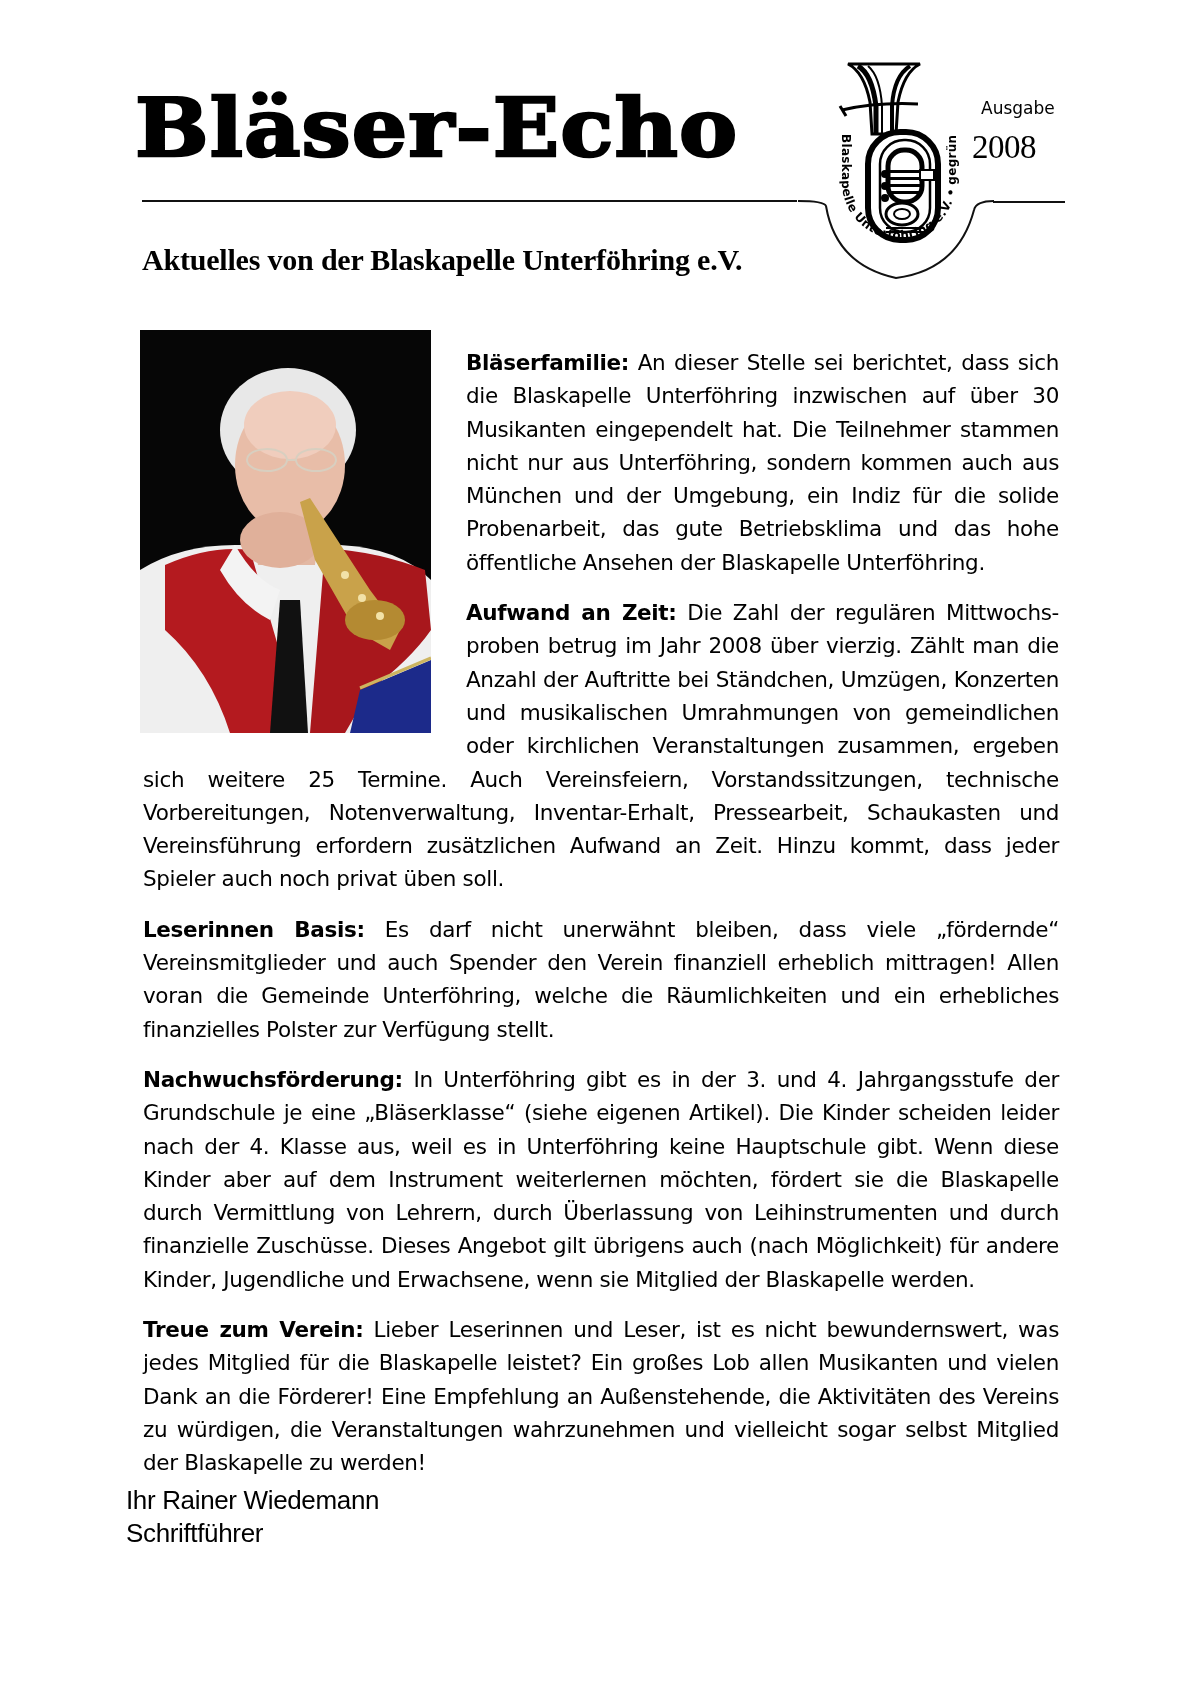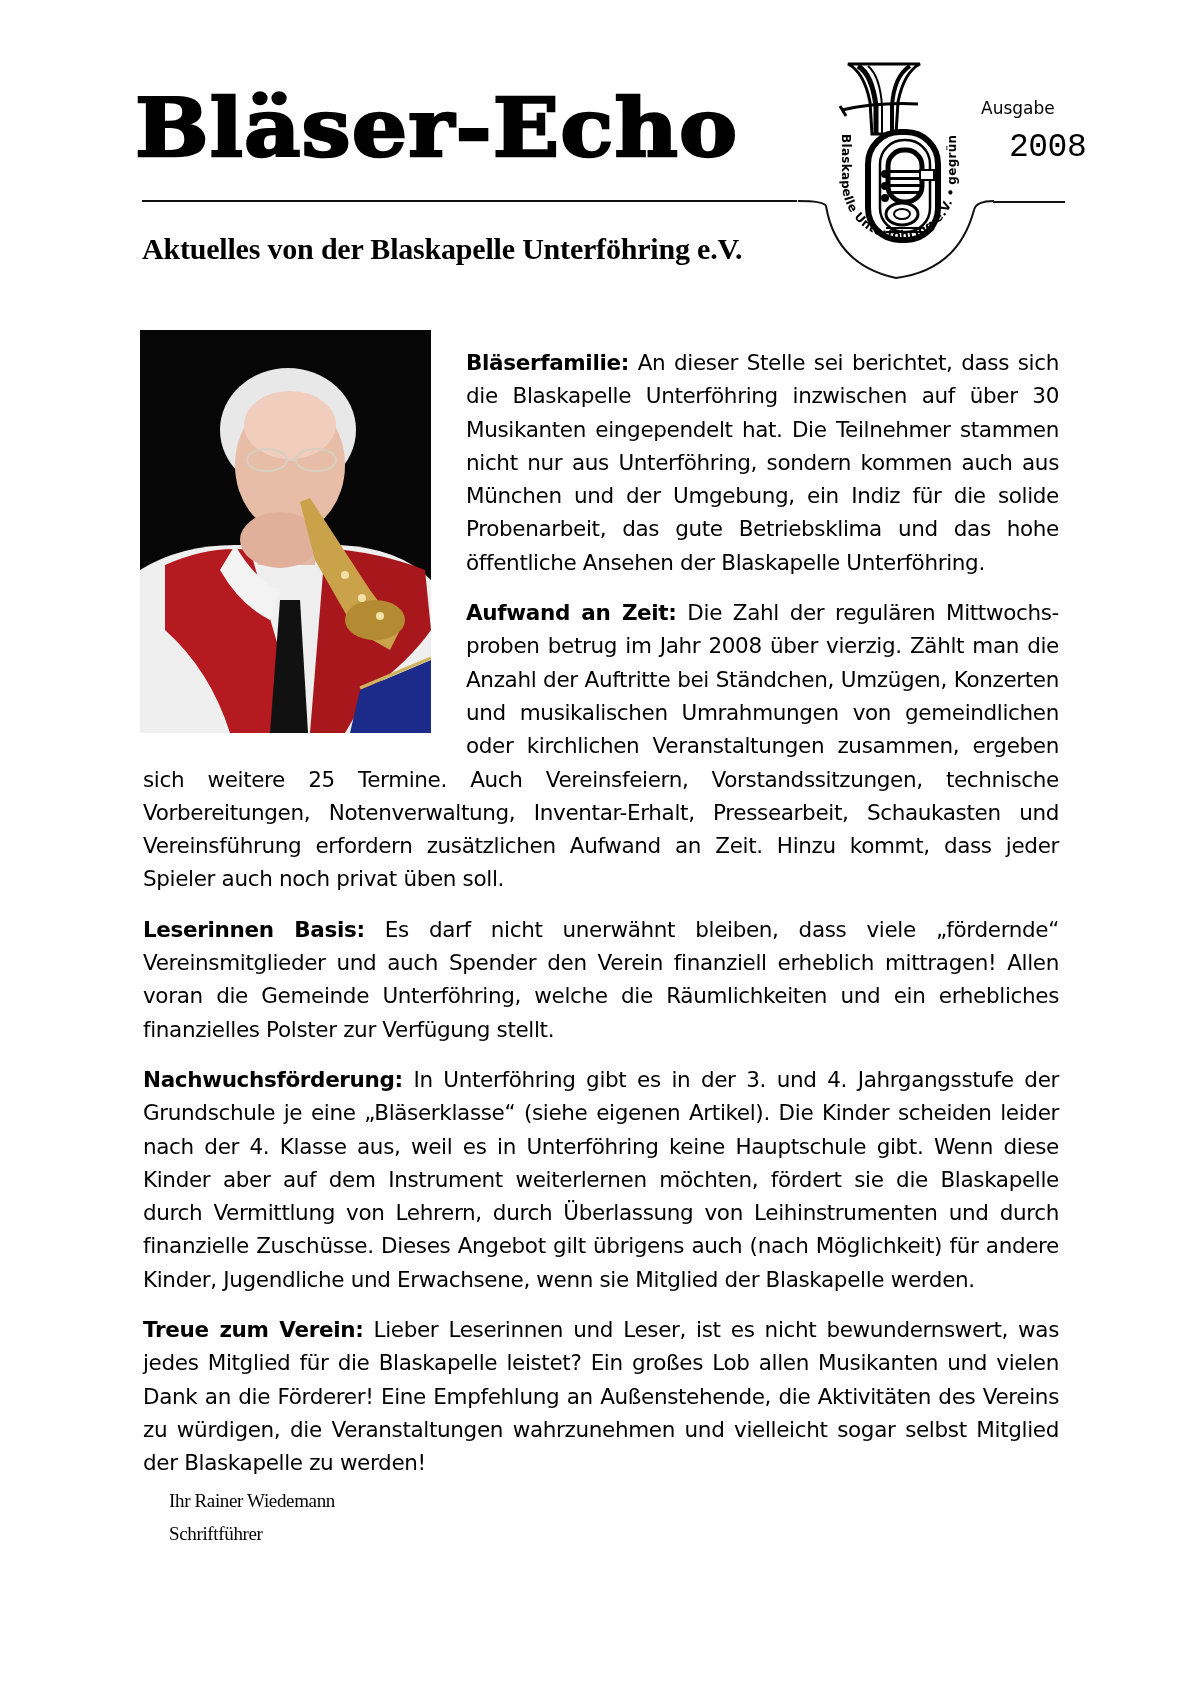--- a/index.html
+++ b/index.html
@@ -57,21 +57,21 @@
     .header-arc {
       position: absolute;
       left: 796px;
       top: 170px;
       width: 200px;
       height: 120px;
     }
     .subtitle {
       position: absolute;
       left: 142px;
-      top: 234px;
+      top: 245px;
       font-family: "Liberation Serif", serif;
       font-weight: bold;
       font-size: 30px;
       letter-spacing: -0.2px;
       margin: 0;
       line-height: 1;
     }
     .logo {
       position: absolute;
       left: 828px;
@@ -82,23 +82,23 @@
     .issue-label {
       position: absolute;
       left: 981px;
       top: 100px;
       font-family: "DejaVu Sans", sans-serif;
       font-size: 17px;
       line-height: 1;
     }
     .issue-year {
       position: absolute;
-      left: 1009px;
+      left: 972px;
       top: 131px;
-      font-family: Liberation Mono, monospace;
+      font-family: Liberation Serif, serif;
       font-size: 33px;
       line-height: 1;
       letter-spacing: -0.5px;
     }
 
     
     .photo {
       position: absolute;
       left: 140px;
       top: 330px;
@@ -129,25 +129,24 @@
     .article p {
       margin: 17px;
     }
     .section-heading {
       font-weight: bold;
     }
     .signature {
       position: absolute;
       left: 126px;
       top: 1484px;
-      font-family: Liberation Serif, serif;
-      font-size: 19px;
+      font-family: Liberation Sans, sans-serif;
+      font-size: 26px;
       line-height: 33px;
       letter-spacing: -0.35px;
-      margin-left: 43px;
     }
     .signature div { margin: 0; }
   </style>
 </head>
 <body>
 
 <div class="page">
 
   <h1 class="masthead-title">Bläser-Echo</h1>
 

